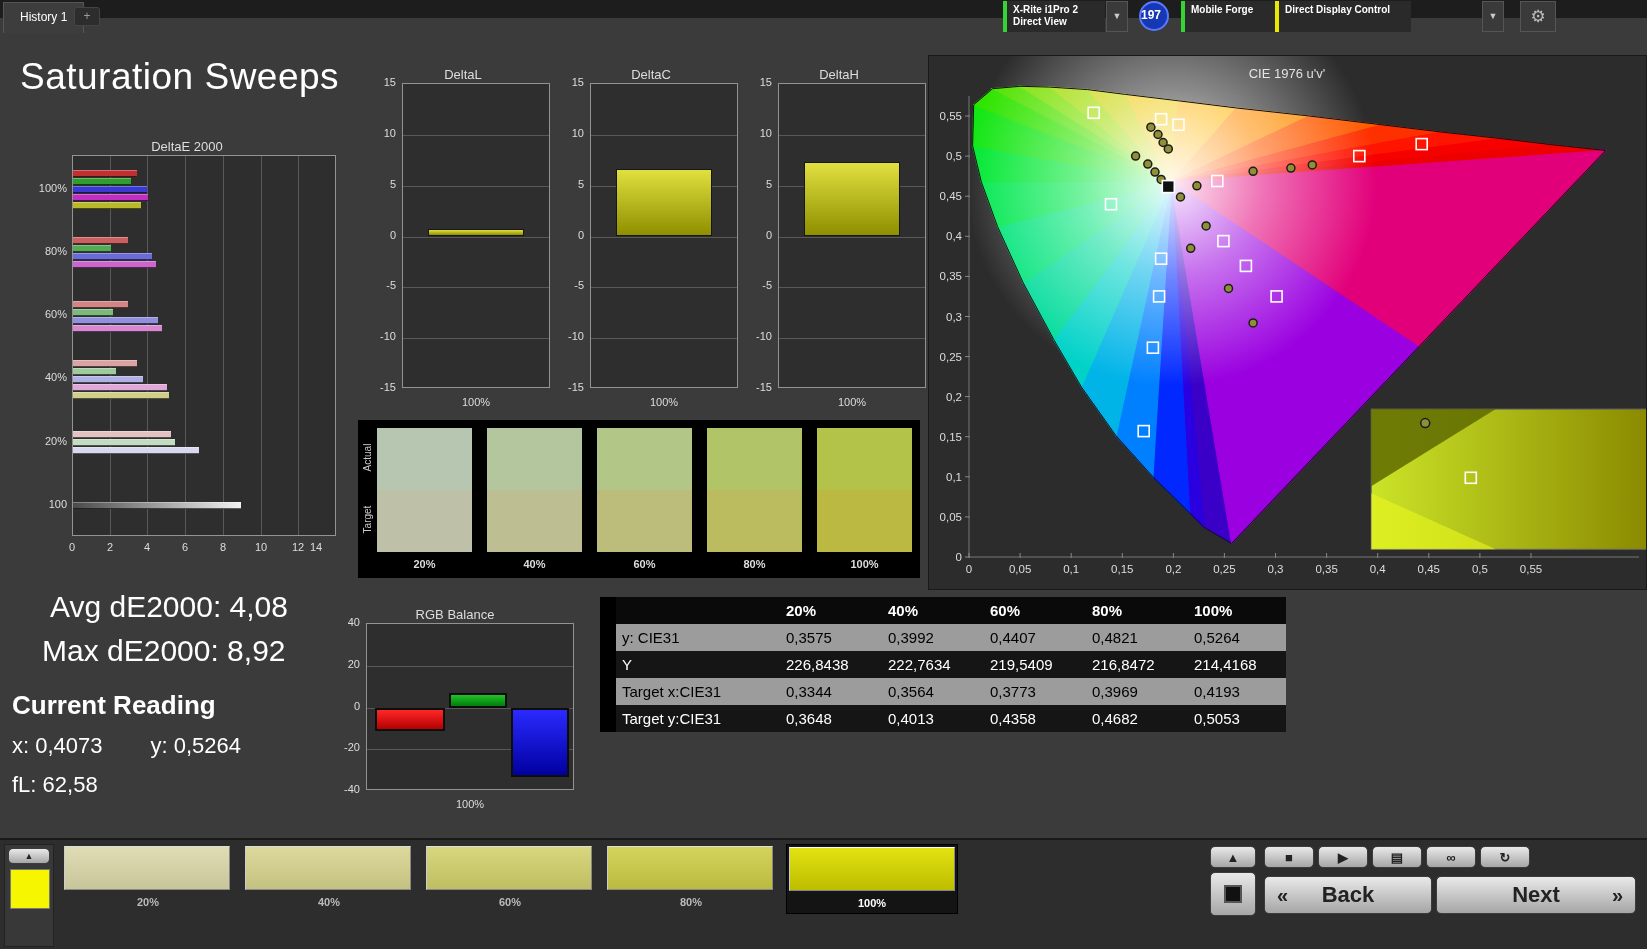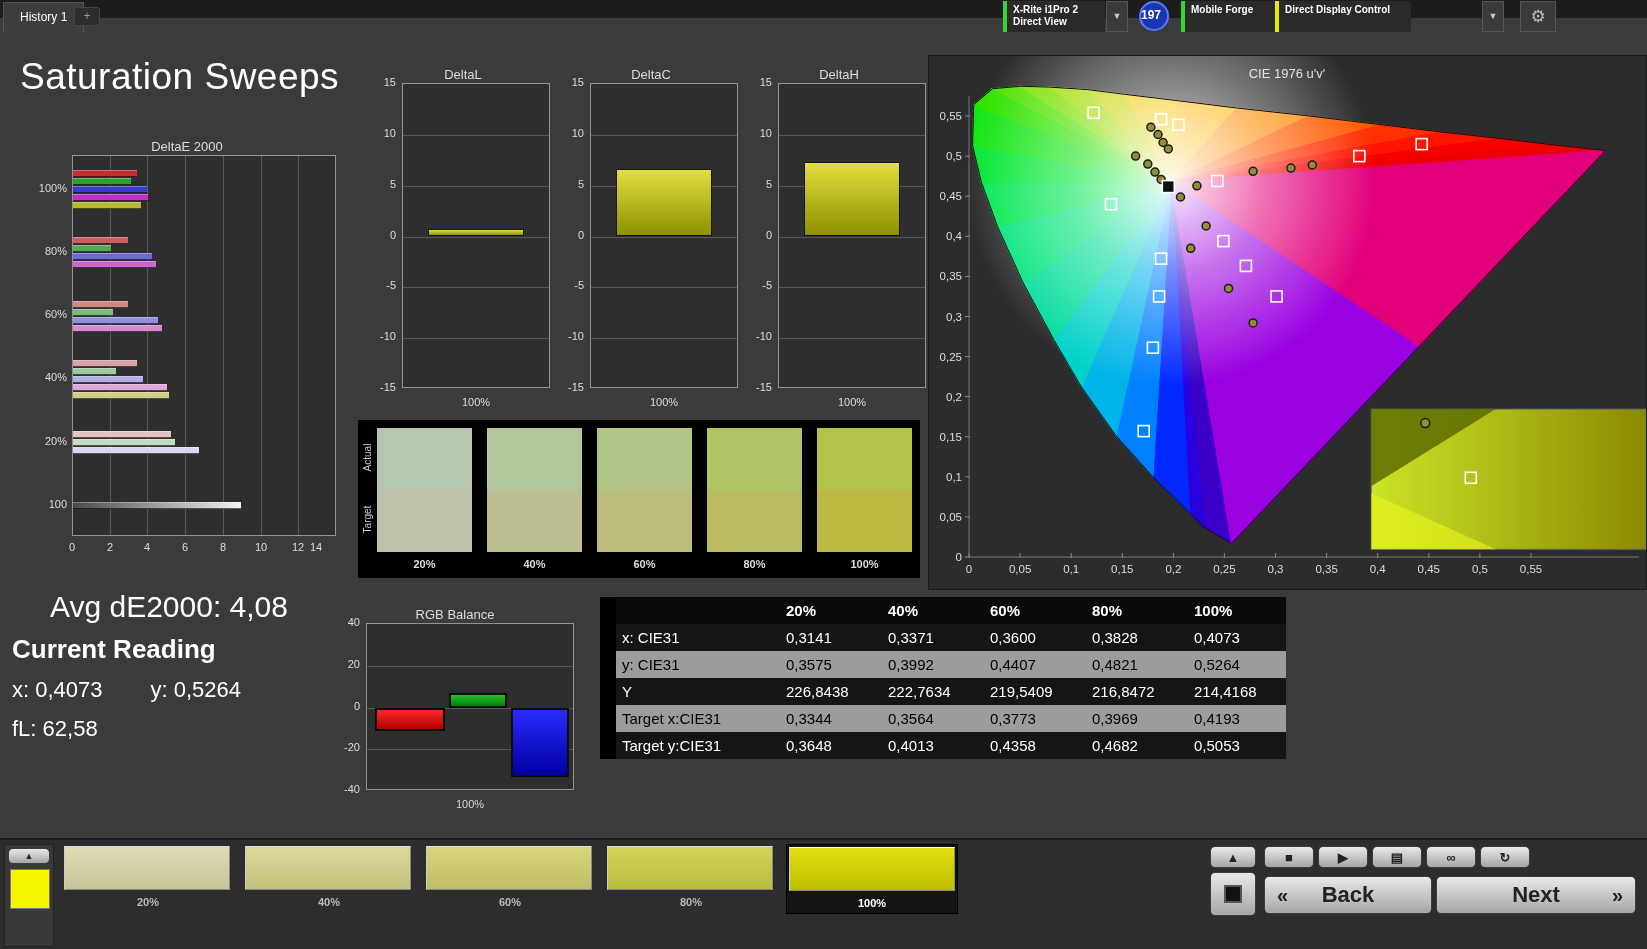--- a/index.html
+++ b/index.html
@@ -369,46 +369,38 @@
       <div class="tick" style="left: 0px; top: 10px; width: 30px; text-align: right;">40</div>
       <div class="tick" style="left: 0px; top: 52px; width: 30px; text-align: right;">20</div>
       <div class="tick" style="left: 0px; top: 94px; width: 30px; text-align: right;">0</div>
       <div class="tick" style="left: 0px; top: 135px; width: 30px; text-align: right;">-20</div>
       <div class="tick" style="left: 0px; top: 177px; width: 30px; text-align: right;">-40</div>
       <div class="tick" style="left: 36px; top: 192px; width: 208px; text-align: center;">100%</div>
     </div>
 
   <div class="stats">
     <div class="s1">Avg dE2000: 4,08</div>
+    <div class="s1 max">Max dE2000: 8,92</div>
     <div class="s2">Current Reading</div>
     <div class="s3">
       <span>x: 0,4073</span><span class="gap">y: 0,5264</span>
     </div>
     <div class="s3">fL: 62,58</div>
   </div>
 
   <div id="table" class="tbl">
       <div class="row head">
         <div class="c0"></div>
         <div class="lab"></div>
         <div class="val">20%</div>
         <div class="val">40%</div>
         <div class="val">60%</div>
         <div class="val">80%</div>
         <div class="val">100%</div>
       </div>
-      <div class="row dark">
-        <div class="c0"></div>
-        <div class="lab">x: CIE31</div>
-        <div class="val">0,3141</div>
-        <div class="val">0,3371</div>
-        <div class="val">0,3600</div>
-        <div class="val">0,3828</div>
-        <div class="val">0,4073</div>
-      </div>
       <div class="row light">
         <div class="c0"></div>
         <div class="lab">y: CIE31</div>
         <div class="val">0,3575</div>
         <div class="val">0,3992</div>
         <div class="val">0,4407</div>
         <div class="val">0,4821</div>
         <div class="val">0,5264</div>
       </div>
       <div class="row dark">

